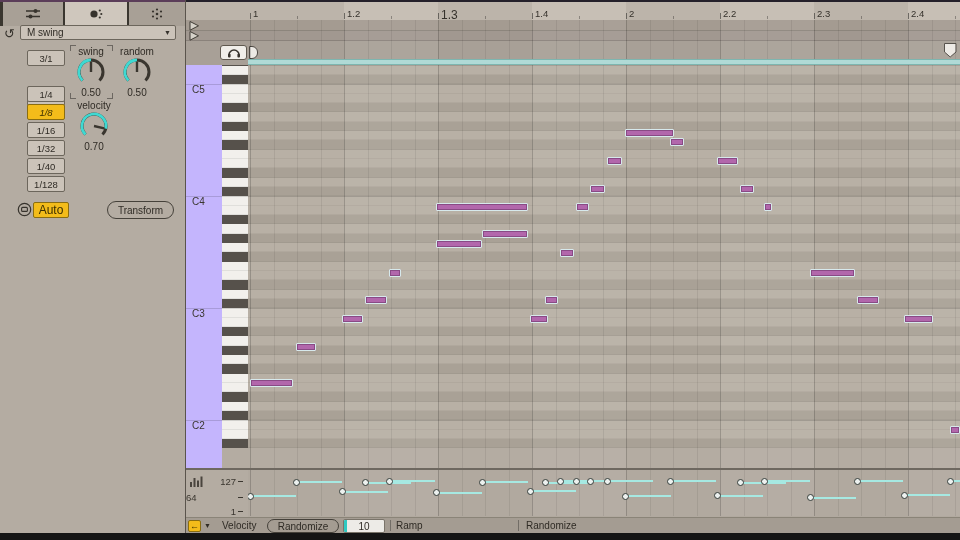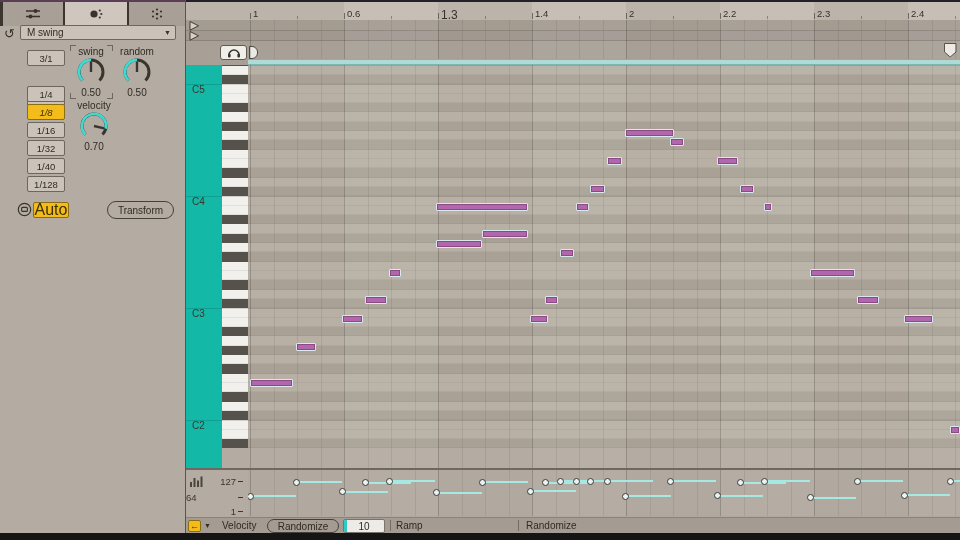--- a/index.html
+++ b/index.html
@@ -115,41 +115,41 @@
         </div>
         <div style="position: absolute; left: 69px; top: 115px; width: 50px; text-align: center; font-size: 10px;">0.70</div>
       </div>
 
     <div class="abs" style="left:17px;top:176px;width:15px;height:15px;">
       <svg width="15" height="15" viewBox="0 0 15 15">
         <circle cx="7.5" cy="7.5" r="6.2" fill="none" stroke="#37332d" stroke-width="1.2"></circle>
         <rect x="4.6" y="5.4" width="5.8" height="4.0" rx="1" fill="none" stroke="#37332d" stroke-width="1.1"></rect>
       </svg>
     </div>
-    <div class="abs btn sel" style="left:33px;top:176px;width:36px;height:16px;font-size:16px;">
+    <div class="abs btn sel" style="left:33px;top:176px;width:36px;height:16px;font-size:12px;">
       <span>Auto</span>
     </div>
     <div class="abs pill" style="left:107px;top:175px;width:67px;height:18px;">
       <span>Transform</span>
     </div>
   </div>
 
   <div class="abs" style="left:185px;top:0;width:1px;height:533px;background:#5a544c;"></div>
 
   <div class="abs" id="ruler" style="left:186px;top:2px;width:774px;height:18px;background:#bcb4aa;overflow:hidden;">
       <div style="position: absolute; left: 158px; top: 0px; width: 94px; height: 18px; background: rgb(199, 191, 181);"></div>
       <div style="position: absolute; left: 346px; top: 0px; width: 94px; height: 18px; background: rgb(199, 191, 181);"></div>
       <div style="position: absolute; left: 534px; top: 0px; width: 94px; height: 18px; background: rgb(199, 191, 181);"></div>
       <div style="position: absolute; left: 722px; top: 0px; width: 94px; height: 18px; background: rgb(199, 191, 181);"></div>
       <div style="position: absolute; left: 64px; top: 11px; width: 1px; height: 6px; background: rgba(0, 0, 0, 0.45);"></div>
       <div style="position: absolute; left: 111px; top: 14px; width: 1px; height: 3px; background: rgba(0, 0, 0, 0.3);"></div>
       <div style="position: absolute; left: 67px; top: 6px; font-size: 9.5px; color: rgb(53, 49, 43);">1</div>
       <div style="position: absolute; left: 158px; top: 11px; width: 1px; height: 6px; background: rgba(0, 0, 0, 0.45);"></div>
       <div style="position: absolute; left: 205px; top: 14px; width: 1px; height: 3px; background: rgba(0, 0, 0, 0.3);"></div>
-      <div style="position: absolute; left: 161px; top: 6px; font-size: 9.5px; color: rgb(53, 49, 43);">0.6</div>
+      <div style="position: absolute; left: 161px; top: 6px; font-size: 9.5px; color: rgb(53, 49, 43);">1.2</div>
       <div style="position: absolute; left: 252px; top: 11px; width: 1px; height: 6px; background: rgba(0, 0, 0, 0.45);"></div>
       <div style="position: absolute; left: 299px; top: 14px; width: 1px; height: 3px; background: rgba(0, 0, 0, 0.3);"></div>
       <div style="position: absolute; left: 255px; top: 6px; font-size: 12px; color: rgb(53, 49, 43);">1.3</div>
       <div style="position: absolute; left: 346px; top: 11px; width: 1px; height: 6px; background: rgba(0, 0, 0, 0.45);"></div>
       <div style="position: absolute; left: 393px; top: 14px; width: 1px; height: 3px; background: rgba(0, 0, 0, 0.3);"></div>
       <div style="position: absolute; left: 349px; top: 6px; font-size: 9.5px; color: rgb(53, 49, 43);">1.4</div>
       <div style="position: absolute; left: 440px; top: 11px; width: 1px; height: 6px; background: rgba(0, 0, 0, 0.45);"></div>
       <div style="position: absolute; left: 487px; top: 14px; width: 1px; height: 3px; background: rgba(0, 0, 0, 0.3);"></div>
       <div style="position: absolute; left: 443px; top: 6px; font-size: 9.5px; color: rgb(53, 49, 43);">2</div>
       <div style="position: absolute; left: 534px; top: 11px; width: 1px; height: 6px; background: rgba(0, 0, 0, 0.45);"></div>
@@ -187,21 +187,21 @@
     </svg>
   </div>
   <div class="abs" style="left:249px;top:46px;width:9px;height:13px;box-sizing:border-box;background:#ece9e4;
               border:1px solid #4e4943;border-radius:0 6px 6px 0;"></div>
   <div class="abs" style="left:944px;top:43px;">
     <svg width="13" height="15" viewBox="0 0 13 15">
         <path d="M0.5 0.5 H12 V9 L6.2 14 L0.5 9 Z" fill="#ece9e4" stroke="#4e4943" stroke-width="1"></path>
       </svg>
   </div>
 
-  <div class="abs" id="labelcol" style="left:186px;top:65px;width:36px;height:403px;background:#14b8a6;overflow:hidden;">
+  <div class="abs" id="labelcol" style="left:186px;top:65px;width:36px;height:403px;background:#c4b5fd;overflow:hidden;">
       <div style="position: absolute; left: 6px; top: 19px; font-size: 10px; color: rgb(58, 54, 47);">C5</div>
       <div style="position: absolute; left: 6px; top: 131px; font-size: 10px; color: rgb(58, 54, 47);">C4</div>
       <div style="position: absolute; left: 6px; top: 243px; font-size: 10px; color: rgb(58, 54, 47);">C3</div>
       <div style="position: absolute; left: 6px; top: 355px; font-size: 10px; color: rgb(58, 54, 47);">C2</div>
     </div>
   <div class="abs" id="keycol" style="left:222px;top:65px;width:26px;height:403px;overflow:hidden;">
       <div style="position: absolute; left: 0px; top: -8.66667px; width: 26px; height: 9.33333px; background: rgb(86, 81, 75); box-shadow: none;"></div>
       <div style="position: absolute; left: 0px; top: 0.666667px; width: 26px; height: 9.33333px; background: rgb(242, 240, 236); box-shadow: rgba(0, 0, 0, 0.07) 0px -1px inset;"></div>
       <div style="position: absolute; left: 0px; top: 10px; width: 26px; height: 9.33333px; background: rgb(86, 81, 75); box-shadow: none;"></div>
       <div style="position: absolute; left: 0px; top: 19.3333px; width: 26px; height: 9.33333px; background: rgb(242, 240, 236); box-shadow: rgba(0, 0, 0, 0.07) 0px -1px inset;"></div>

